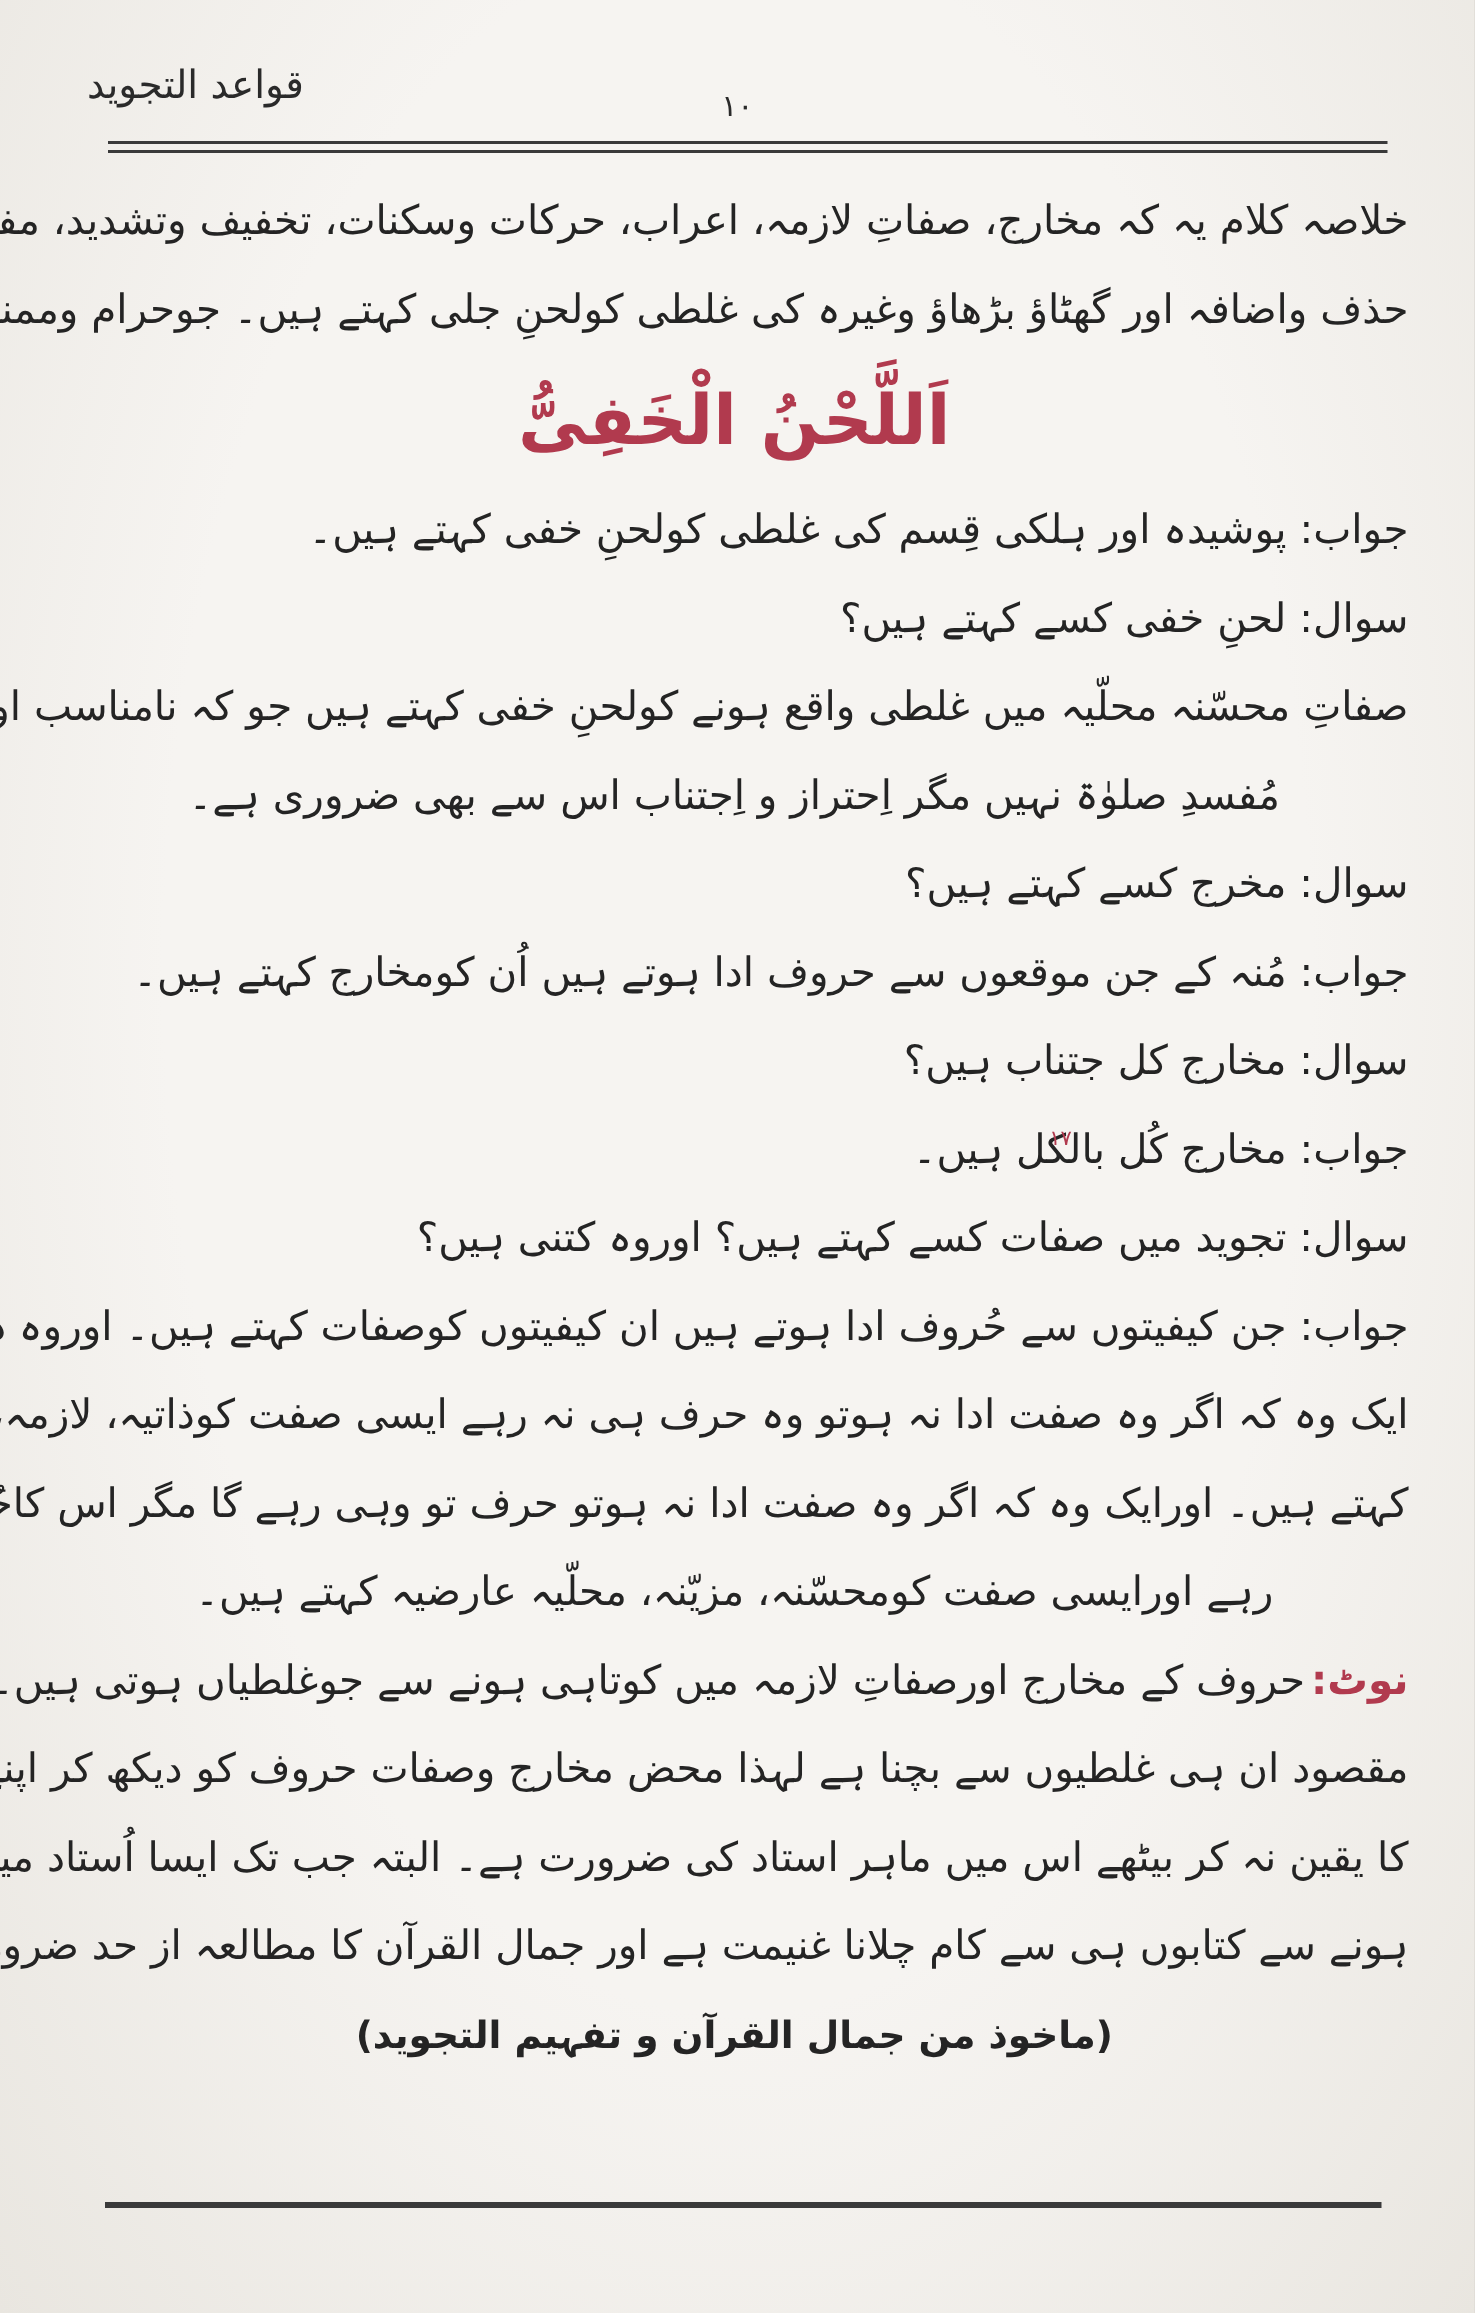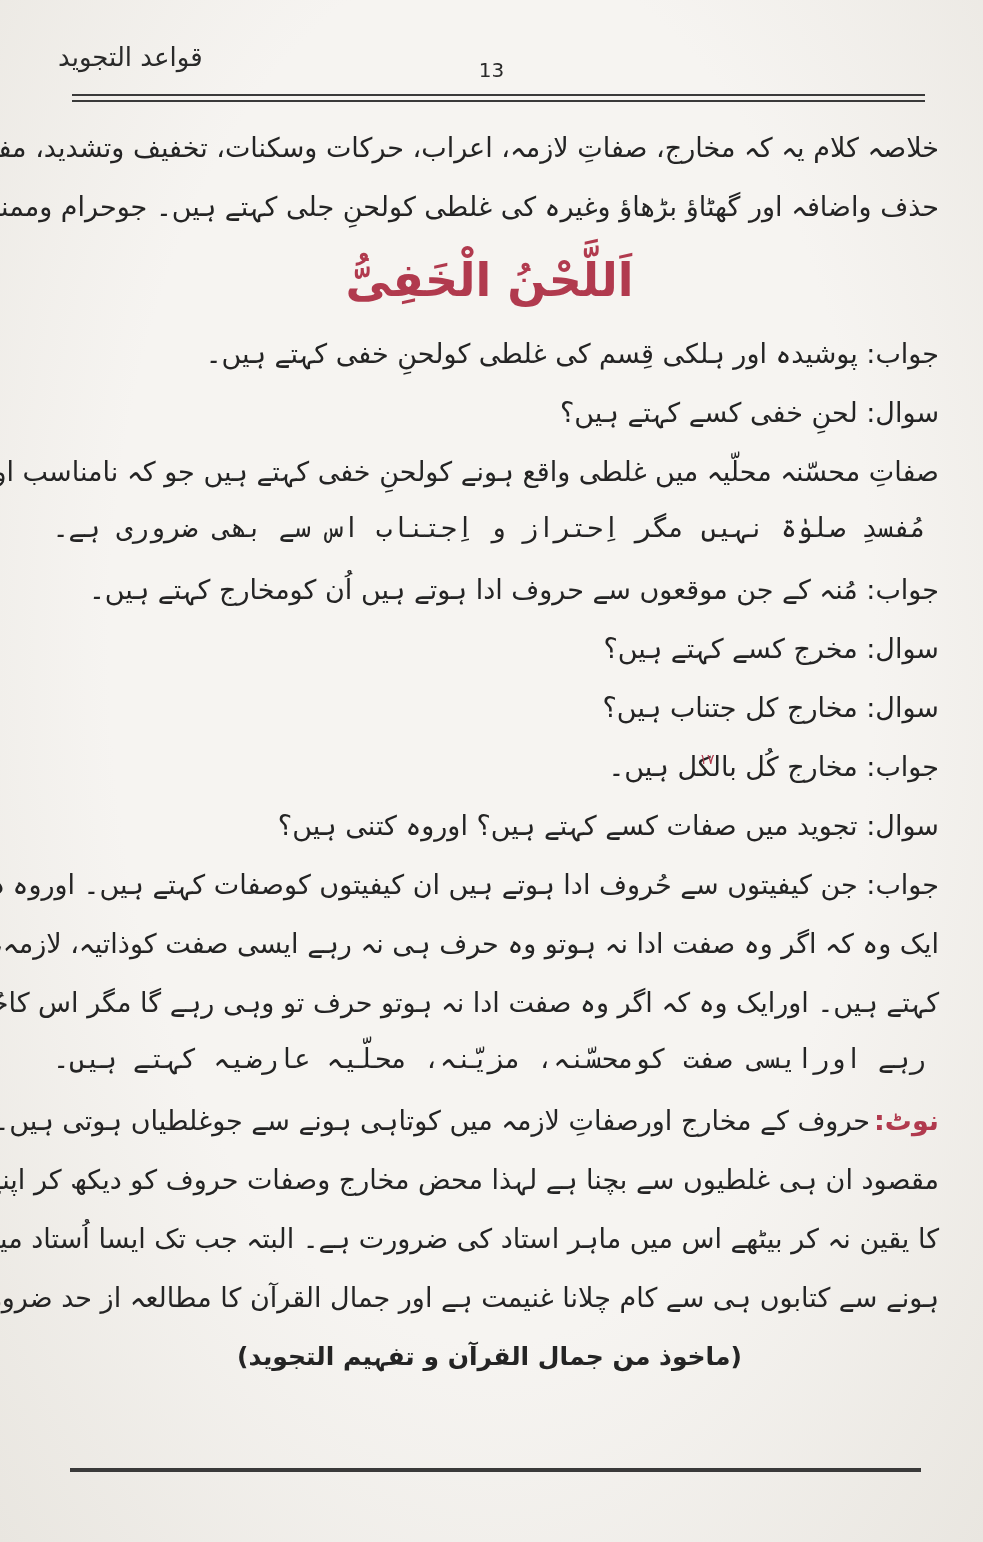--- a/index.html
+++ b/index.html
@@ -40,21 +40,21 @@
     position:absolute;top:118px;left:40px;right:44px;
     direction:rtl;
   }
   .line{
     height:59px;line-height:59px;
     font-size:27px;
     text-align:right;
     white-space:nowrap;
     color:var(--ink);
   }
-  .line.center{text-align:center;font-family:Liberation Mono, monospace;}
+  .line.center{text-align:center;}
   .heading-row{
     height:88px;line-height:88px;
     text-align:center;
   }
   .section-heading{
     font-size:46px;font-weight:bold;color:var(--red);
     letter-spacing:1px;
   }
   .annotated{position:relative;display:inline-block;}
   .annot{
@@ -75,40 +75,40 @@
     position:absolute;top:1468px;left:70px;right:62px;
     height:4px;background:var(--rule);
   }
 </style>
 </head>
 <body>
 
 <div class="page">
 
   <div class="hdr-title">قواعد التجوید</div>
-  <div class="hdr-page-num">13</div>
+  <div class="hdr-page-num">۱۰</div>
   <div class="hdr-rule"></div>
 
   <div class="content">
 
     <div class="line">خلاصہ کلام یہ کہ مخارج، صفاتِ لازمہ، اعراب، حرکات وسکنات، تخفیف وتشدید، مفرد وتثنیہ،</div>
     <div class="line">حذف واضافہ اور گھٹاؤ بڑھاؤ وغیرہ کی غلطی کولحنِ جلی کہتے ہیں۔ جوحرام وممنوع اورمُوجبِ عذاب</div>
 
     <div class="heading-row">
       <span class="section-heading">اَللَّحْنُ الْخَفِیُّ</span>
     </div>
 
     <div class="line">جواب: پوشیدہ اور ہلکی قِسم کی غلطی کولحنِ خفی کہتے ہیں۔</div>
     <div class="line">سوال: لحنِ خفی کسے کہتے ہیں؟</div>
 
     <div class="line">صفاتِ محسّنہ محلّیہ میں غلطی واقع ہونے کولحنِ خفی کہتے ہیں جو کہ نامناسب اورمکروہ ہے اوریہ اگرچہ</div>
     <div class="line center">مُفسدِ صلوٰۃ نہیں مگر اِحتراز و اِجتناب اس سے بھی ضروری ہے۔</div>
 
+    <div class="line">سوال: مخرج کسے کہتے ہیں؟</div>
     <div class="line">جواب: مُنہ کے جن موقعوں سے حروف ادا ہوتے ہیں اُن کومخارج کہتے ہیں۔</div>
-    <div class="line">سوال: مخرج کسے کہتے ہیں؟</div>
 
     <div class="line">سوال: مخارج کل جتناب ہیں؟</div>
     <div class="line">
       <span>جواب: مخارج کُل </span><span class="annotated"><span class="annot">۱۷</span><span>بالکل</span></span><span> ہیں۔</span>
     </div>
 
     <div class="line">سوال: تجوید میں صفات کسے کہتے ہیں؟ اوروہ کتنی ہیں؟</div>
     <div class="line">جواب: جن کیفیتوں سے حُروف ادا ہوتے ہیں ان کیفیتوں کوصفات کہتے ہیں۔ اوروہ دو طرح کی ہیں:</div>
 
     <div class="line">ایک وہ کہ اگر وہ صفت ادا نہ ہوتو وہ حرف ہی نہ رہے ایسی صفت کوذاتیہ، لازمہ، ممیزہ اورمقومہ</div>

